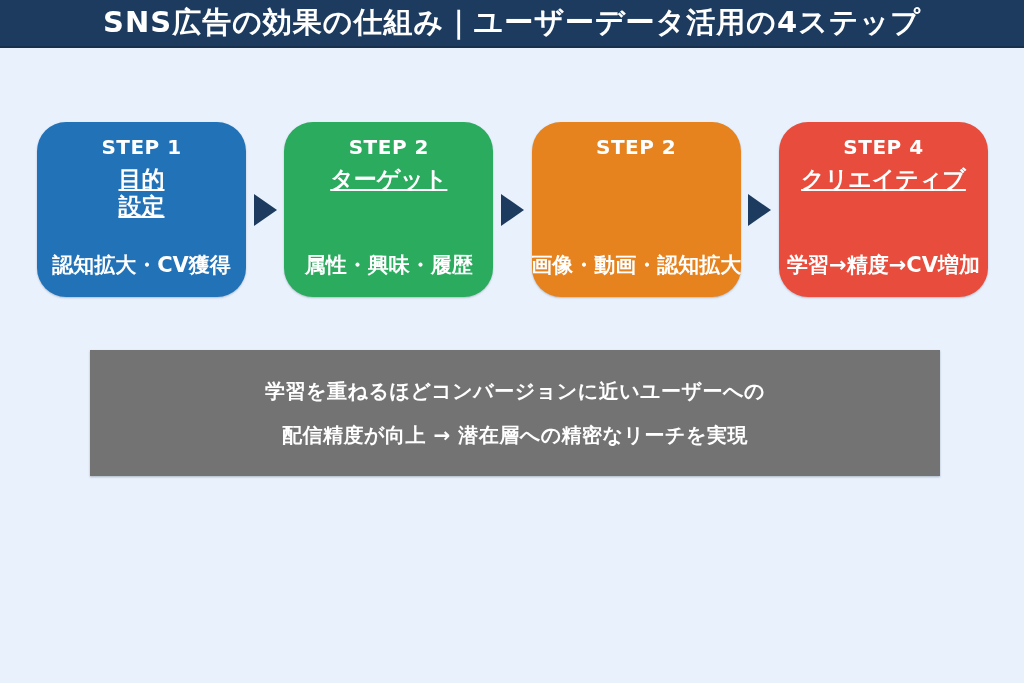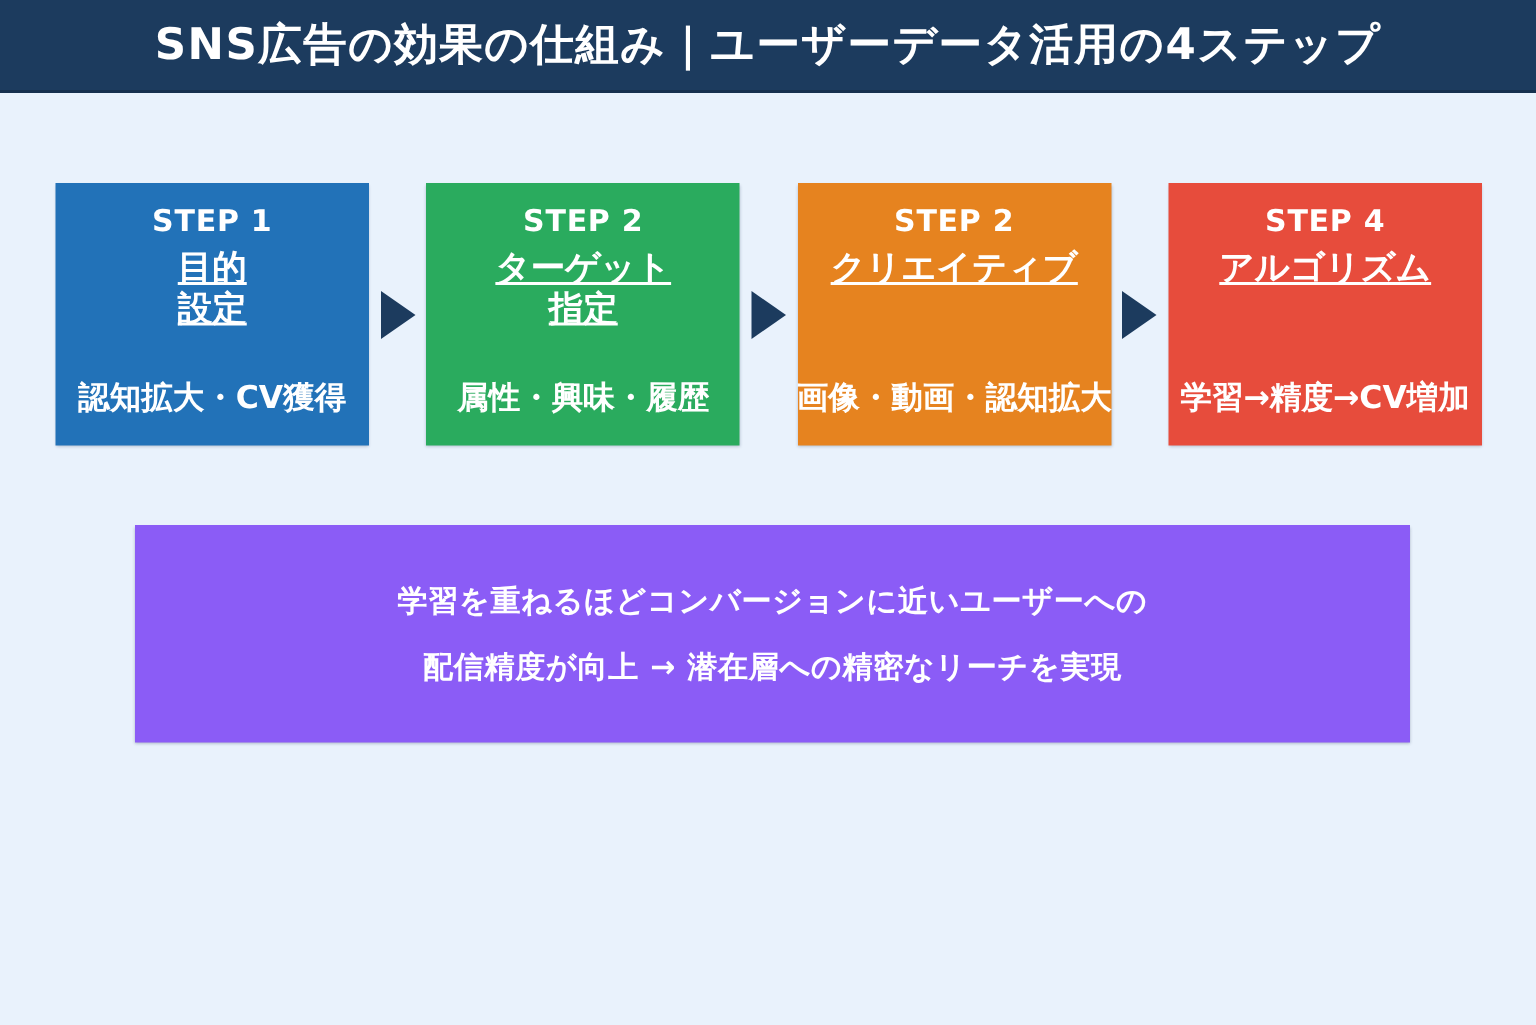--- a/index.html
+++ b/index.html
@@ -6,41 +6,42 @@
   html, body {
     width: 1024px; height: 683px;
     overflow: hidden;
     font-family: "DejaVu Sans", "Liberation Sans", sans-serif;
   }
   body { background: #e9f2fc; position: relative; }
 
   
   .header {
     position: absolute; top: 0; left: 0;
-    width: 1024px; height: 62px;
+    width: 1024px; height: 48px;
     background: #1c3b5e;
     border-bottom: 2px solid #16304e;
     display: flex; align-items: center; justify-content: center;
   }
   .header-title {
     color: #ffffff; font-size: 29px; font-weight: bold;
     letter-spacing: 1px; white-space: nowrap;
   }
 
   
   .steps-row {
     position: absolute; top: 122px; left: 37px;
     width: 951px; height: 175px;
     display: flex; justify-content: space-between; align-items: stretch;
   }
   .step-box {
     width: 209px; height: 175px;
     display: flex; flex-direction: column; align-items: center;
-    color: #ffffff; text-align: center;
+    color: #ffffff; text-align: right;
     box-shadow: 0 1px 2px rgba(20,40,70,0.25);
+    border-radius: 29px;
   }
   .step-label {
     margin-top: 13px; font-size: 20px; font-weight: bold; letter-spacing: 0.5px;
   }
   .step-title {
     margin-top: 7px; font-size: 23px; font-weight: bold; line-height: 1.18; text-decoration: underline;
   }
   .step-subtitle {
     margin-top: auto; margin-bottom: 18px;
     font-size: 21px; font-weight: bold; white-space: nowrap;
@@ -51,22 +52,22 @@
   .arrow-right {
     width: 0; height: 0;
     border-top: 16px solid transparent;
     border-bottom: 16px solid transparent;
     border-left: 23px solid #1c3b5e;
   }
 
   
   .summary-box {
     position: absolute; top: 350px; left: 90px;
-    width: 850px; height: 145px;
-    background: #8b5cf6;
+    width: 850px; height: 126px;
+    background: #737373;
     box-shadow: 0 1px 2px rgba(20,40,70,0.3);
     display: flex; flex-direction: column; align-items: center; justify-content: center;
     gap: 17px;
   }
   .summary-line {
     color: #ffffff; font-size: 20px; font-weight: bold;
     letter-spacing: 0.5px; white-space: nowrap;
   }
 </style>
 </head>
@@ -88,45 +89,43 @@
   </div>
 
   <div class="arrow-cell">
     <div class="arrow-right"></div>
   </div>
 
   <div class="step-box" style="background: rgb(42, 171, 94);">
     <div class="step-label">STEP 2</div>
     <div class="step-title">
       <div>ターゲット</div>
-      <div>指定</div>
     </div>
     <div class="step-subtitle">属性・興味・履歴</div>
   </div>
 
   <div class="arrow-cell">
     <div class="arrow-right"></div>
   </div>
 
   <div class="step-box" style="background: rgb(230, 131, 31);">
     <div class="step-label">STEP 2</div>
     <div class="step-title">
-      <div>クリエイティブ</div>
     </div>
     <div class="step-subtitle">画像・動画・認知拡大</div>
   </div>
 
   <div class="arrow-cell">
     <div class="arrow-right"></div>
   </div>
 
   <div class="step-box" style="background: rgb(231, 76, 60);">
     <div class="step-label">STEP 4</div>
     <div class="step-title">
-      <div>アルゴリズム</div>
+      <div>クリエイティブ</div>
     </div>
     <div class="step-subtitle">学習→精度→CV増加</div>
   </div>
 
 </div>
 
 <div class="summary-box">
   <div class="summary-line">学習を重ねるほどコンバージョンに近いユーザーへの</div>
   <div class="summary-line">配信精度が向上 → 潜在層への精密なリーチを実現</div>
 </div>

